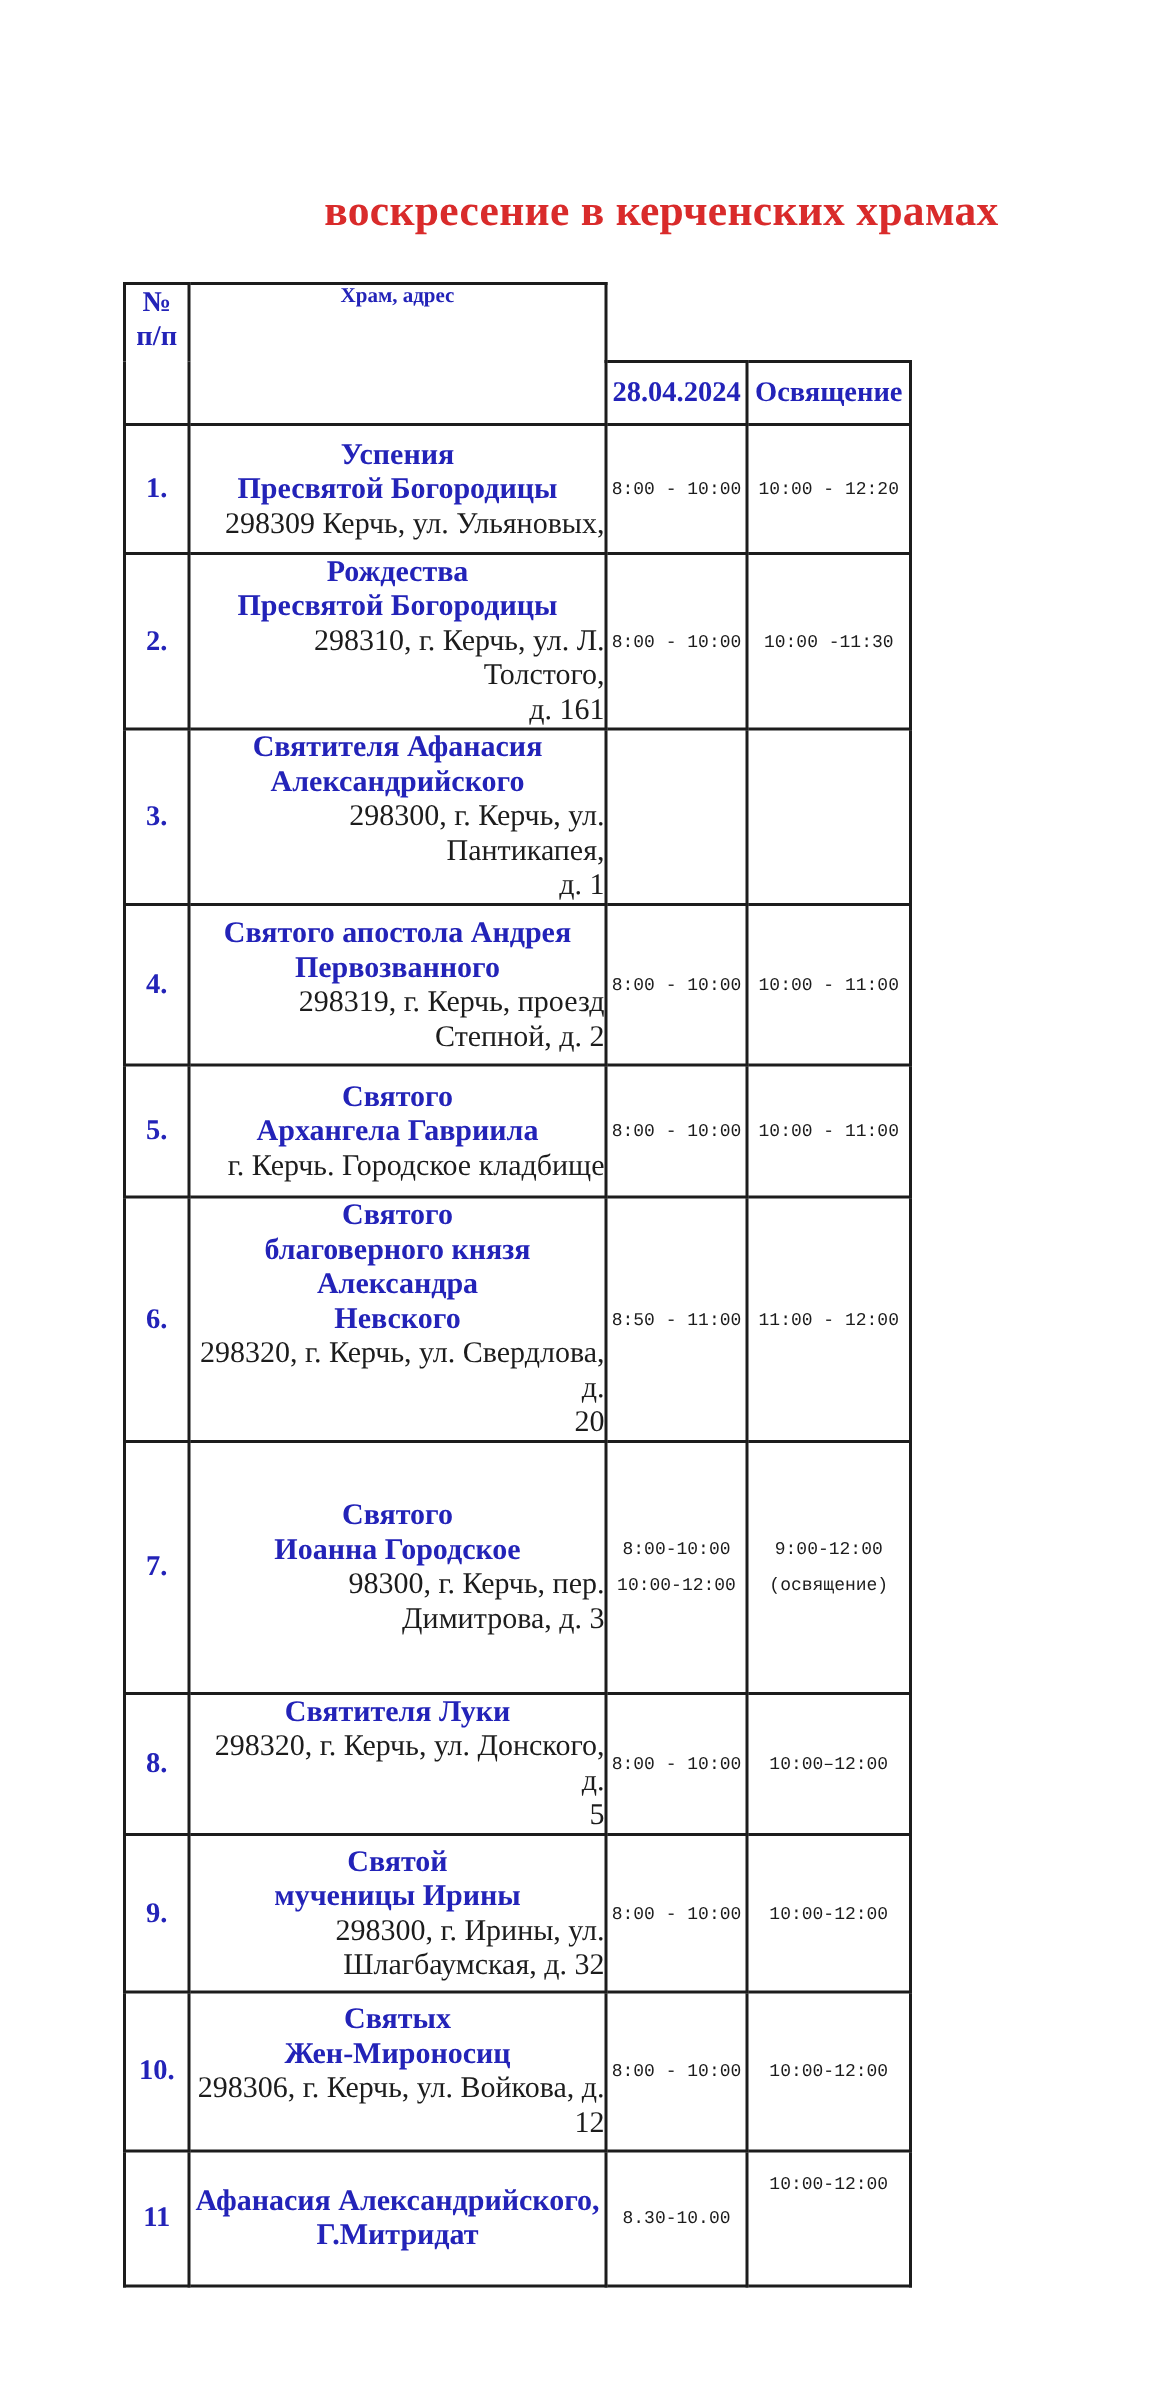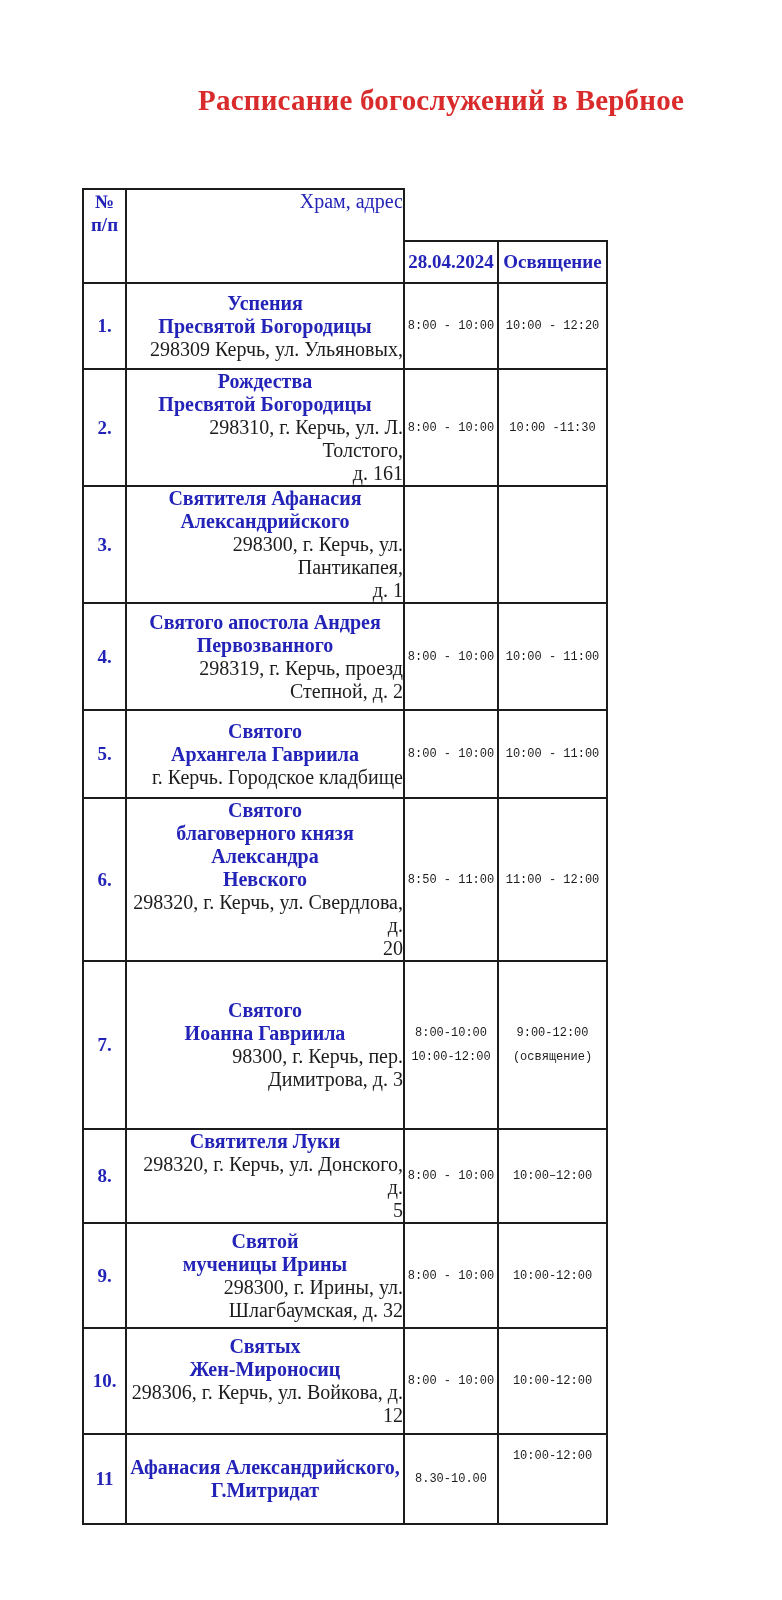--- a/index.html
+++ b/index.html
@@ -29,22 +29,22 @@
   th.ghost{border:none !important;background:transparent;}
 
   thead tr:nth-child(1){height:52px;}
   thead tr:nth-child(2){height:42px;}
 
   .th-num{
     vertical-align:top;text-align:center;color:var(--blue);
     font-size:19px;line-height:23px;font-weight:bold;padding-top:2px;
   }
   .th-church{
-    vertical-align:top;text-align:right;color:var(--blue);
-    font-size:20px;font-weight:normal;padding-top:2px;
+    vertical-align:top;text-align:center;color:var(--blue);
+    font-size:14px;font-weight:bold;padding-top:2px;
   }
   .th-date{
     vertical-align:middle;text-align:center;color:var(--blue);
     font-size:19px;font-weight:bold;white-space:nowrap;padding-top:8px;margin-top:28px;
   }
 
   tbody td.c-num{
     color:var(--blue);font-weight:bold;font-size:19px;
     text-align:center;vertical-align:middle;
   }
@@ -70,21 +70,21 @@
   tbody tr:nth-child(9){height:105px;}
   tbody tr:nth-child(10){height:106px;}
   tbody tr:nth-child(11){height:90px;}
   tbody tr:nth-child(11) td.c-osv{vertical-align:top;padding-top:9px;}
 </style>
 </head>
 <body>
 
 <div class="page">
 
-  <h1 class="title"><span>Расписание богослужений в Вербное</span><br></h1>
+  <h1 class="title"><br><span>воскресение в керченских храмах</span></h1>
 
   <table class="schedule">
     <colgroup>
       <col style="width:43px">
       <col style="width:278px">
       <col style="width:94px">
       <col style="width:109px">
     </colgroup>
     <thead>
       <tr>
@@ -209,21 +209,21 @@
           </td>
     <td class="c-time c-osv">
             <div>11:00 - 12:00</div>
           </td>
   </tr>
         <tr>
     <td class="c-num"><span class="num">7.</span></td>
     <td class="c-church">
       <div class="church-name">
               <div>Святого</div>
-              <div>Иоанна Гавриила</div>
+              <div>Иоанна Городское</div>
             </div>
       <div class="church-addr">
               <div>98300, г. Керчь, пер.</div>
               <div>Димитрова, д. 3</div>
             </div>
     </td>
     <td class="c-time c-svc">
             <div>8:00-10:00</div>
             <div>10:00-12:00</div>
           </td>

